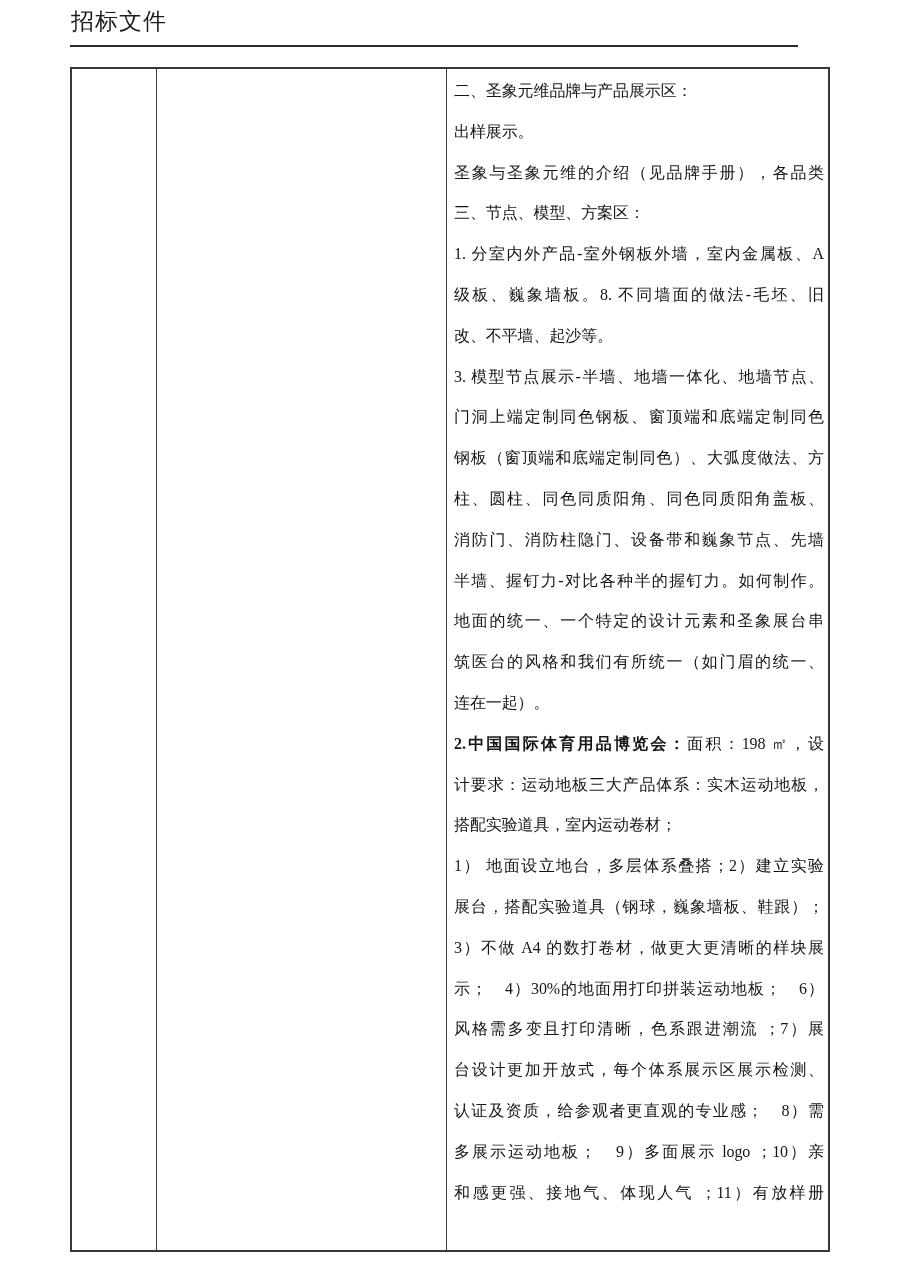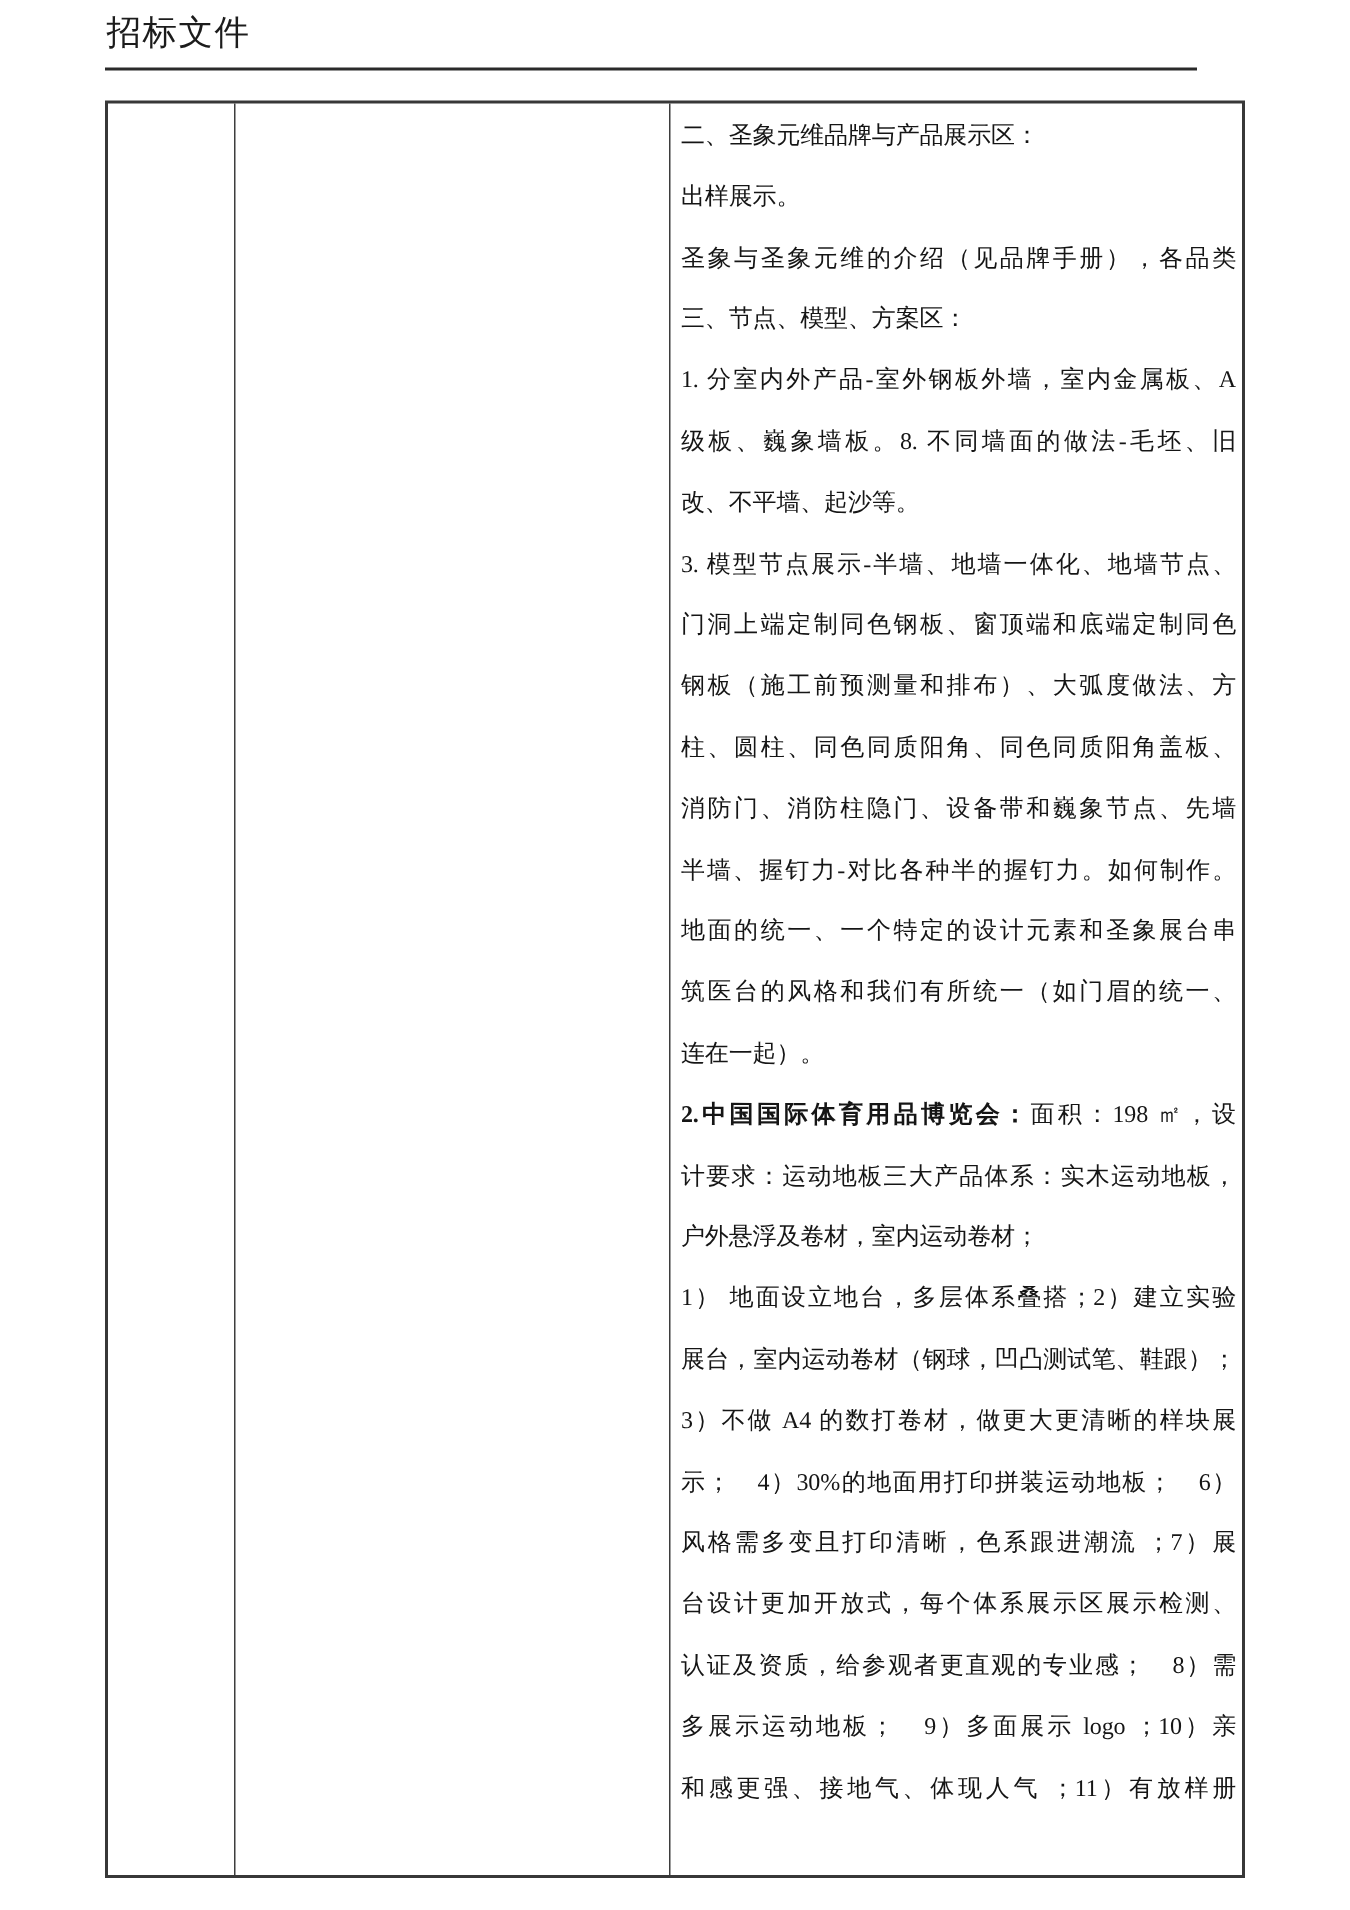--- a/index.html
+++ b/index.html
@@ -90,32 +90,32 @@
   <div class="cell cell-3" id="content-cell">
       <div class="line">二、圣象元维品牌与产品展示区：</div>
       <div class="line">出样展示。</div>
       <div class="line j">圣象与圣象元维的介绍（见品牌手册），各品类</div>
       <div class="line">三、节点、模型、方案区：</div>
       <div class="line j">1. 分室内外产品-室外钢板外墙，室内金属板、A</div>
       <div class="line j">级板、巍象墙板。8. 不同墙面的做法-毛坯、旧</div>
       <div class="line">改、不平墙、起沙等。</div>
       <div class="line j">3. 模型节点展示-半墙、地墙一体化、地墙节点、</div>
       <div class="line j">门洞上端定制同色钢板、窗顶端和底端定制同色</div>
-      <div class="line j">钢板（施工前预测量和排布）、大弧度做法、方</div>
+      <div class="line j">钢板（窗顶端和底端定制同色）、大弧度做法、方</div>
       <div class="line j">柱、圆柱、同色同质阳角、同色同质阳角盖板、</div>
       <div class="line j">消防门、消防柱隐门、设备带和巍象节点、先墙</div>
       <div class="line j">半墙、握钉力-对比各种半的握钉力。如何制作。</div>
       <div class="line j">地面的统一、一个特定的设计元素和圣象展台串</div>
       <div class="line j">筑医台的风格和我们有所统一（如门眉的统一、</div>
       <div class="line">连在一起）。</div>
       <div class="line j"><b>2.中国国际体育用品博览会：</b>面积：198 ㎡，设</div>
       <div class="line j">计要求：运动地板三大产品体系：实木运动地板，</div>
-      <div class="line">户外悬浮及卷材，室内运动卷材；</div>
+      <div class="line">搭配实验道具，室内运动卷材；</div>
       <div class="line j">1） 地面设立地台，多层体系叠搭；2）建立实验</div>
-      <div class="line j">展台，室内运动卷材（钢球，凹凸测试笔、鞋跟）；</div>
+      <div class="line j">展台，搭配实验道具（钢球，巍象墙板、鞋跟）；</div>
       <div class="line j">3）不做 A4 的数打卷材，做更大更清晰的样块展</div>
       <div class="line j">示；　4）30%的地面用打印拼装运动地板；　6）</div>
       <div class="line j">风格需多变且打印清晰，色系跟进潮流 ；7）展</div>
       <div class="line j">台设计更加开放式，每个体系展示区展示检测、</div>
       <div class="line j">认证及资质，给参观者更直观的专业感；　8）需</div>
       <div class="line j">多展示运动地板；　9）多面展示 logo ；10）亲</div>
       <div class="line j">和感更强、接地气、体现人气 ；11）有放样册</div>
     </div>
 </div>
 

